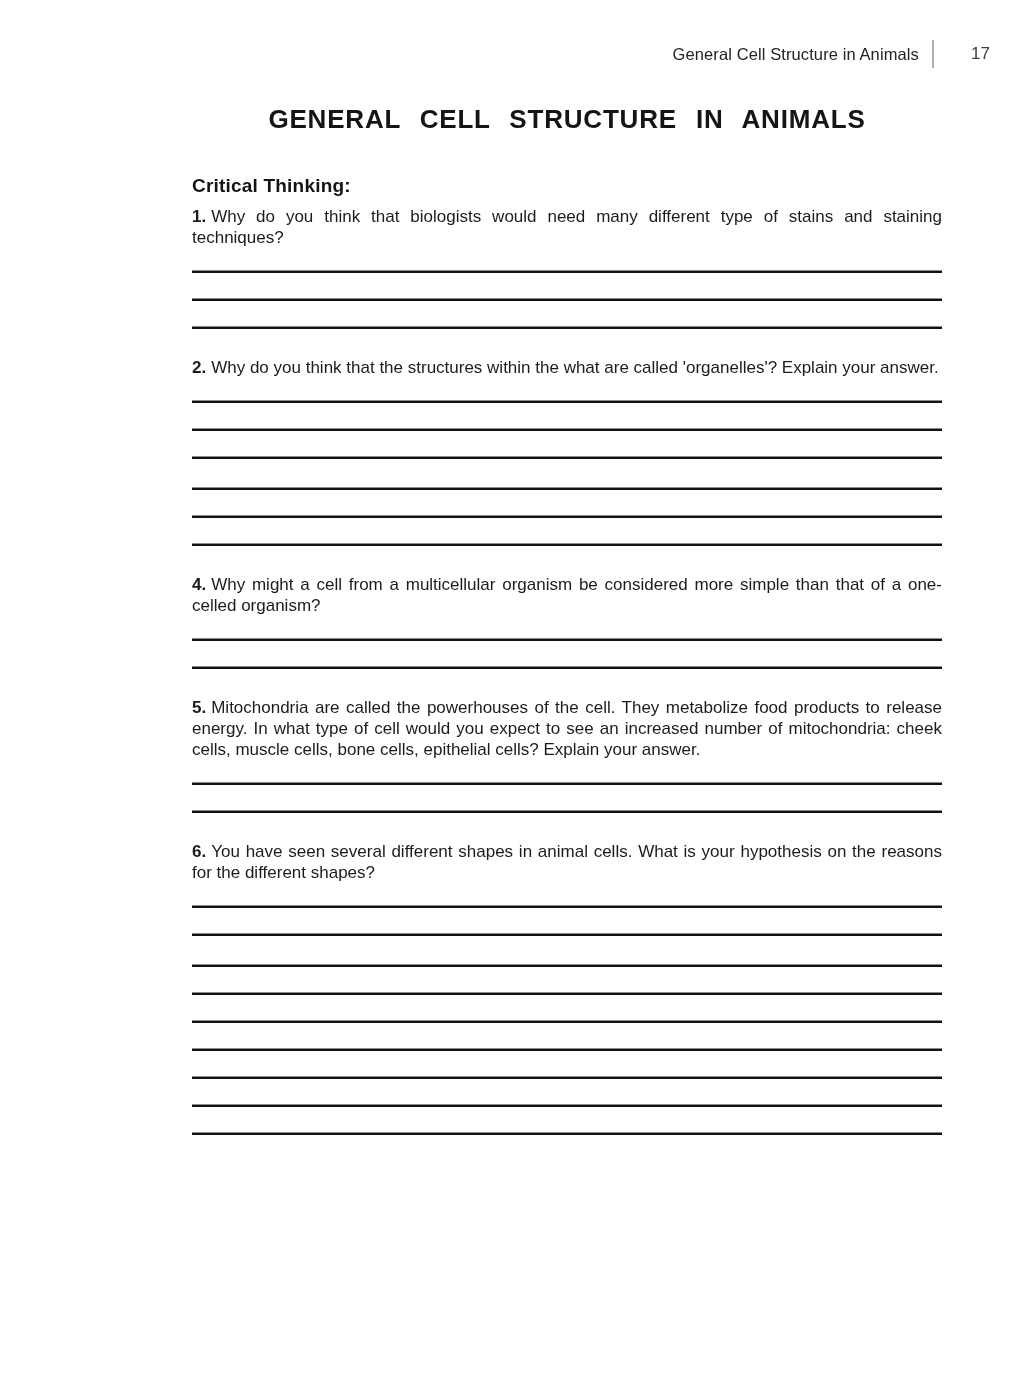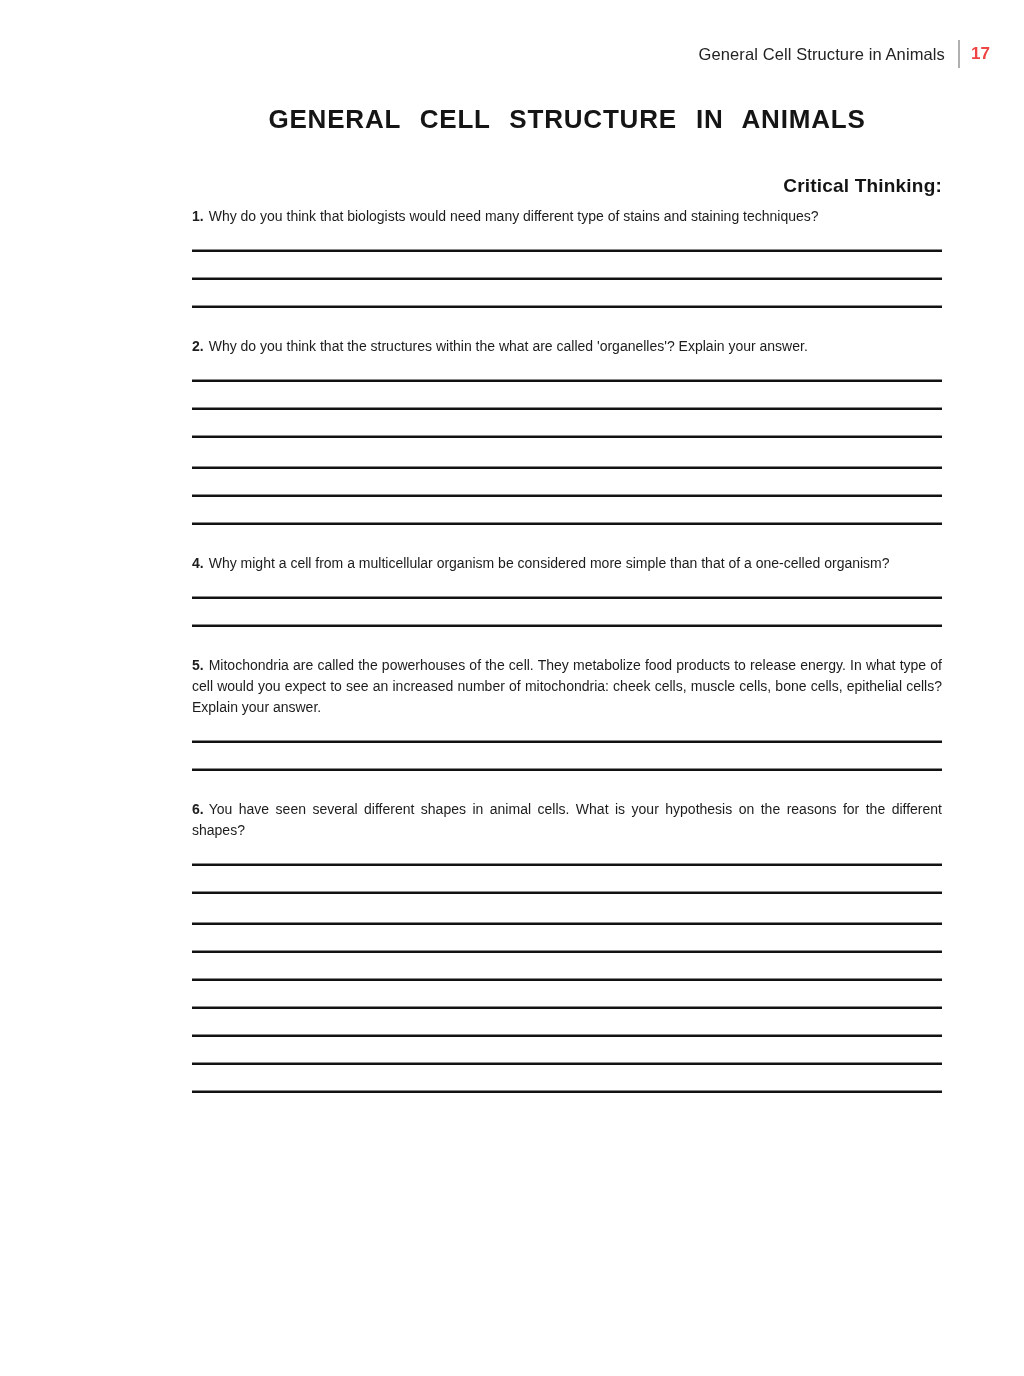--- a/index.html
+++ b/index.html
@@ -25,21 +25,21 @@
     color: #232323;
     letter-spacing: 0.1px;
   }
   .running-title { white-space: nowrap; }
   .header-divider {
     width: 2px;
     height: 28px;
     background: #b0b0b0;
     margin: 0 11px 0 13px;
   }
-  .page-number { font-weight: bold; font-size: 17px; color: #ef4444; }
+  .page-number { font-weight: normal; font-size: 17px; color: #404040; margin-left: 26px; }
 
   
   .content {
     position: absolute;
     left: 192px;
     top: 104px;
     width: 750px;
   }
 
   .doc-title {
@@ -52,26 +52,25 @@
     margin-bottom: 40px;
     white-space: nowrap;
   }
 
   .section-heading {
     font-size: 19px;
     font-weight: bold;
     color: #141414;
     margin-bottom: 9px;
     letter-spacing: 0.2px;
-    text-align: right;
   }
 
   .q { margin-bottom: 28px; }
   .q-text {
-    font-size: 14px;
+    font-size: 17px;
     line-height: 21px;
     text-align: justify;
     color: #1c1c1c;
     margin-bottom: 22px;
   }
   .q-num { font-weight: bold; margin-right: 5px; }
 
   .answer-line {
     height: 3px;
     width: 100%;

